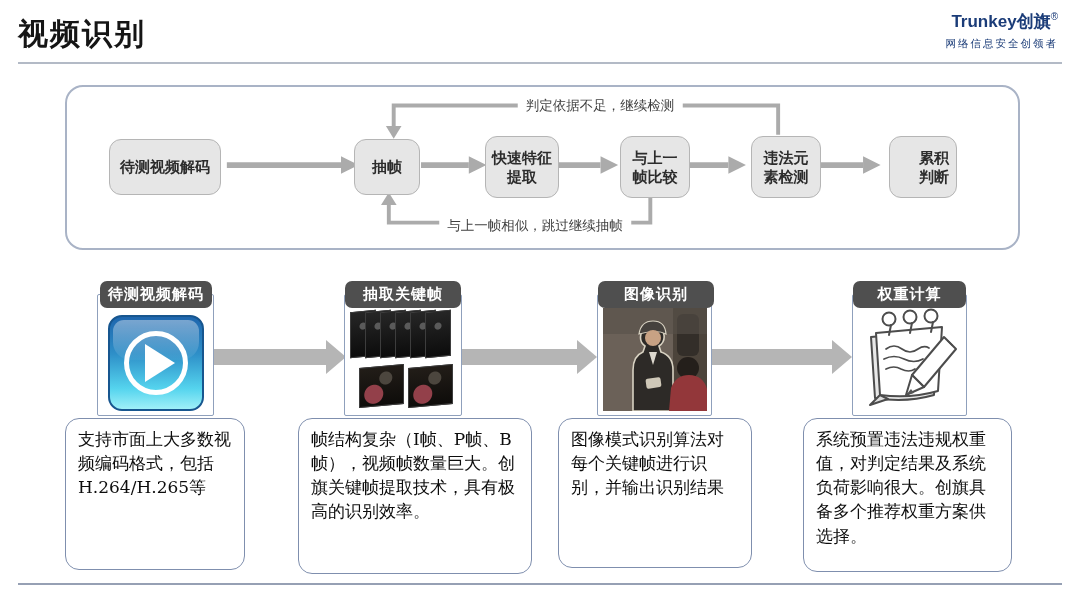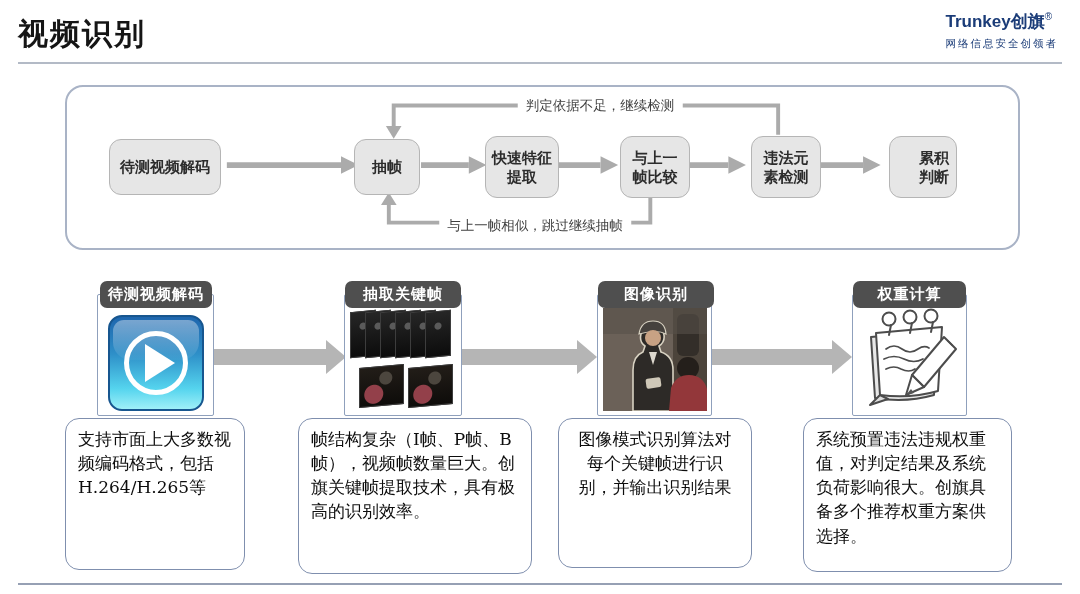--- a/index.html
+++ b/index.html
@@ -8,21 +8,21 @@
   .slide {
     position:relative; width:1080px; height:594px; background:#fff;
     overflow:hidden; margin:0 auto;
   }
   
   .title {
     position:absolute; left:18px; top:14px;
     font-size:30px; font-weight:bold; color:#151515; letter-spacing:2px;
   }
   .header-rule { position:absolute; left:18px; right:18px; top:62px; height:2px; background:#b3bac6; }
-  .logo { position:absolute; right:22px; top:10px; text-align:left; color:#1b3c78; }
+  .logo { position:absolute; right:22px; top:10px; text-align:right; color:#1b3c78; }
   .logo .line1 { font-size:17px; white-space:nowrap; }
   .logo .en { font-weight:bold; }
   .logo .cn { font-family:"DejaVu Serif", serif; font-weight:bold; }
   .logo .reg { font-size:10px; vertical-align:super; }
   .logo .tagline { font-size:10.5px; letter-spacing:2px; margin-top:4px; }
   
   .flow-panel {
     position:absolute; left:65px; top:85px; width:955px; height:165px;
     border:2px solid #a9b3c6; border-radius:18px; background:#fff;
   }
@@ -225,17 +225,17 @@
     <div class="shaft" style="left:459px; width:118px;"></div>
     <div class="head" style="left:577px;"></div>
   </div>
   <div class="stage-arrow">
     <div class="shaft" style="left:709px; width:123px;"></div>
     <div class="head" style="left:832px;"></div>
   </div>
 
   <div class="desc-box" style="left:65px; width:180px; height:152px;">支持市面上大多数视频编码格式，包括H.264/H.265等</div>
   <div class="desc-box" style="left:298px; width:234px; height:156px;">帧结构复杂（I帧、P帧、B帧），视频帧数量巨大。创旗关键帧提取技术，具有极高的识别效率。</div>
-  <div class="desc-box" style="left:558px; width:194px; height:150px;text-align:center;">图像模式识别算法对每个关键帧进行识别，并输出识别结果</div>
+  <div class="desc-box" style="left:558px; width:194px; height:150px;">图像模式识别算法对每个关键帧进行识别，并输出识别结果</div>
   <div class="desc-box" style="left:803px; width:209px; height:154px;">系统预置违法违规权重值，对判定结果及系统负荷影响很大。创旗具备多个推荐权重方案供选择。</div>
 
   <div class="footer-rule"></div>
 </div>
 
 </body></html>

